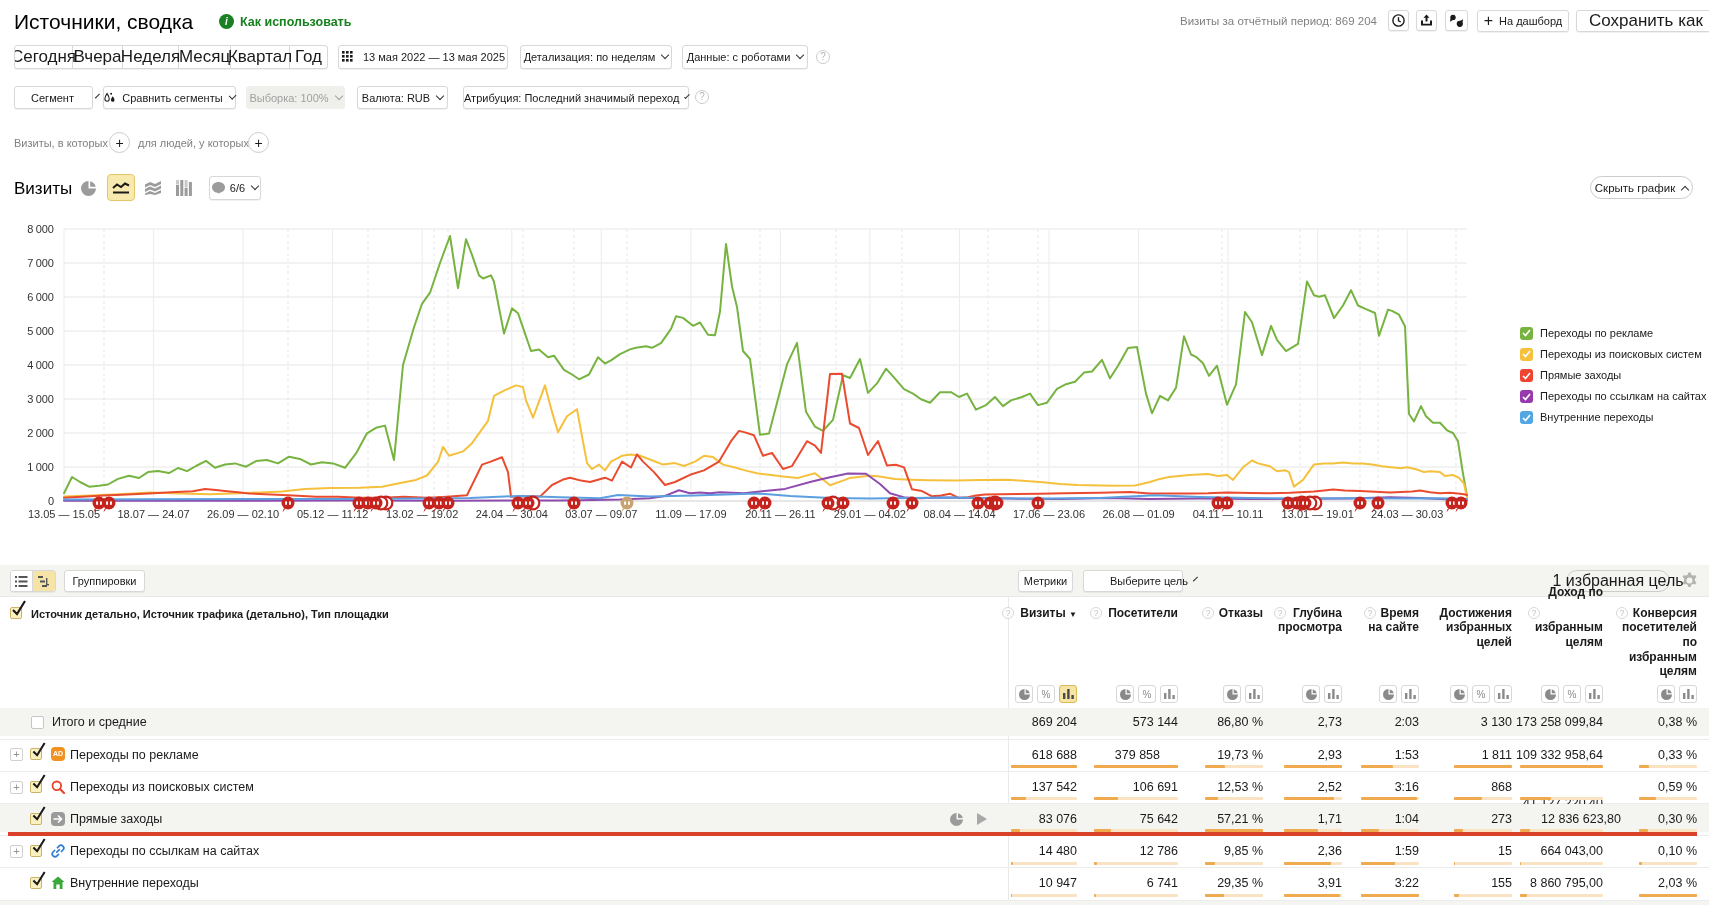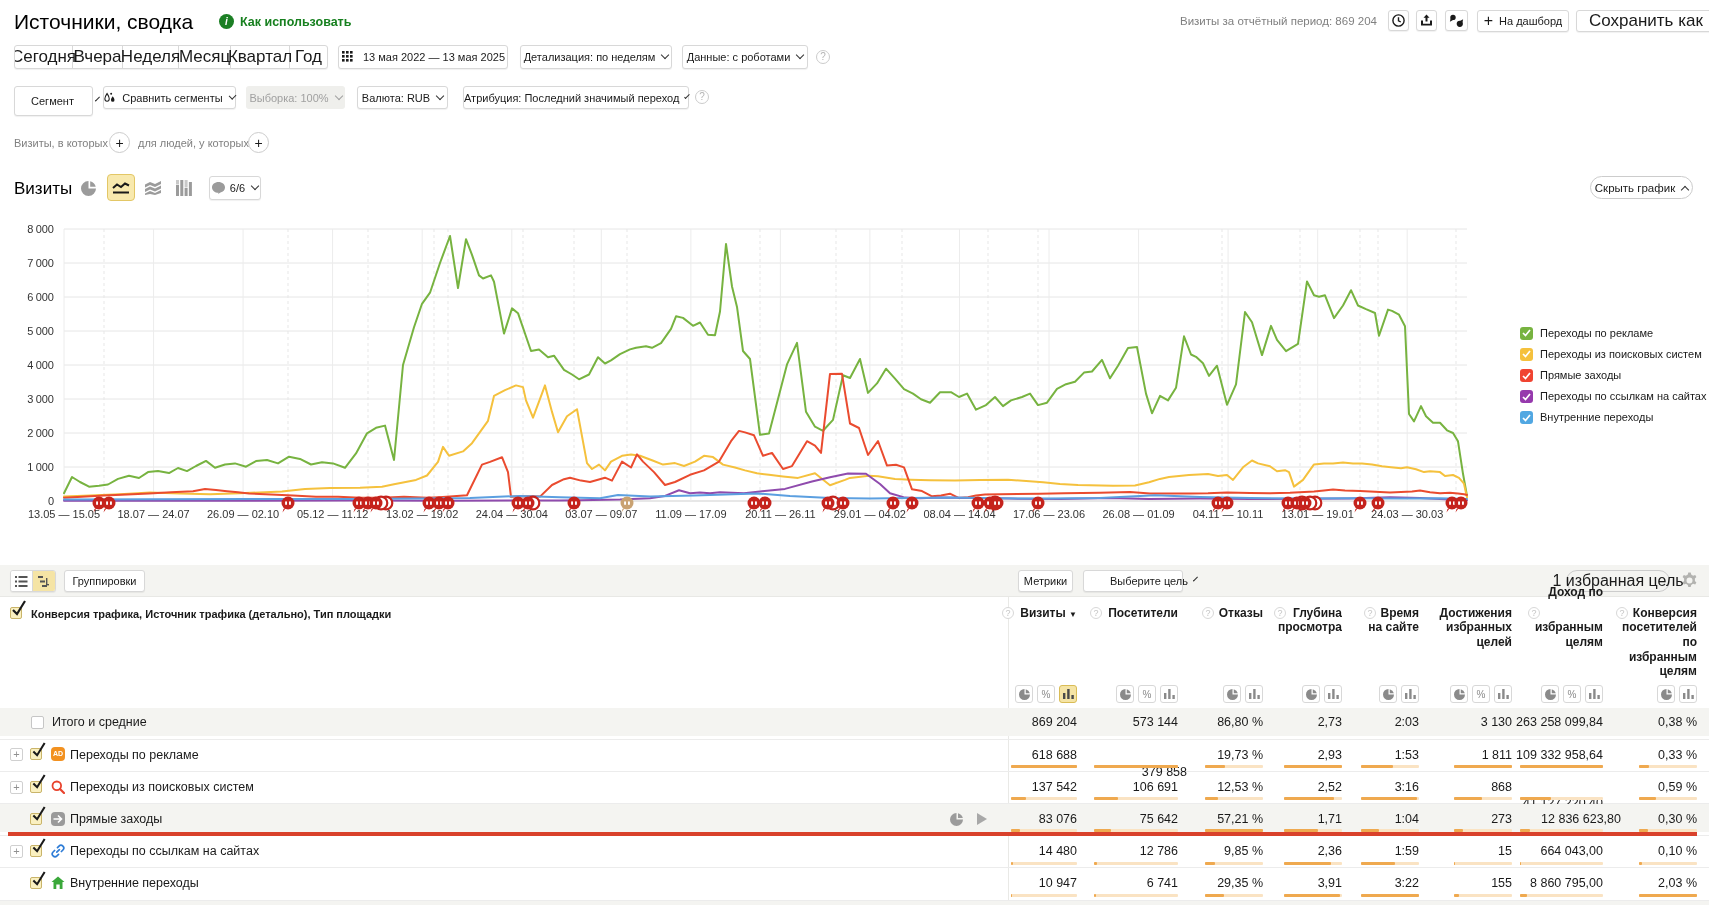--- a/index.html
+++ b/index.html
@@ -287,21 +287,21 @@
         <rect x="1" y="9" width="2.6" height="2.6"></rect>
         <rect x="5" y="9" width="2.6" height="2.6"></rect>
         <rect x="9" y="9" width="2.6" height="2.6"></rect>
       </g>
     </svg>
 13 мая 2022 — 13 мая 2025</div>
 <div class="btn" style="left:520px;top:45px;width:152px;height:24px;">Детализация: по неделям<span class="car"></span></div>
 <div class="btn" style="left:682px;top:45px;width:126px;height:24px;">Данные: с роботами<span class="car"></span></div>
 <div class="qm" style="left:816px;top:50px;">?</div>
 
-<div class="btn" style="left:14px;top:86px;width:79px;height:30px;gap:16px;">
+<div class="btn" style="left:14px;top:86px;width:79px;height:23px;gap:16px;">
 <svg width="13" height="13" viewBox="0 0 13 13" style="margin-right:6px;">
       <path d="M6.5 6.5 L6.5 0 A6.5 6.5 0 1 0 13 6.5 Z" fill="#1a1a1a"></path>
       <path d="M8 0.2 A6.5 6.5 0 0 1 12.8 5 L8 5 Z" fill="#1a1a1a"></path>
     </svg>
 Сегмент<span class="car"></span></div>
 <div class="btn" style="left:103px;top:86px;width:133px;height:23px;">
 <svg width="14" height="13" viewBox="0 0 14 13" style="margin-right:6px;">
       <path d="M3.5 2 C4.8 4 6 5.5 6 8 A2.5 2.8 0 0 1 1 8 C1 5.5 2.2 4 3.5 2Z" fill="none" stroke="#1a1a1a" stroke-width="1.2"></path>
       <path d="M10 5 C11 6.5 12 7.5 12 9.3 A2 2.2 0 0 1 8 9.3 C8 7.5 9 6.5 10 5Z" fill="#1a1a1a"></path>
       <circle cx="8.2" cy="2.2" r="1.1" fill="#1a1a1a"></circle>
@@ -410,21 +410,21 @@
 <div class="btn" style="left:1018px;top:570px;width:55px;height:22px;">Метрики</div>
 <div class="btn" style="left:1083px;top:570px;width:100px;height:22px;padding-left:40px;">Выберите цель<span class="car"></span></div>
 <div class="abs" style="left:1566px;top:570px;width:104px;height:22px;border:1px solid #ccc;border-radius:11px;display:flex;align-items:center;justify-content:center;font-size:16px;color:#1a1a1a;white-space:nowrap;">1 избранная цель</div>
 <svg class="abs" style="left:1681px;top:572px;" width="17" height="17" viewBox="0 0 17 17">
     <path d="M8.5 5.5 A3 3 0 1 0 8.5 11.5 A3 3 0 1 0 8.5 5.5 M7.3 0.5 H9.7 L10.2 2.6 L12.1 3.7 L14.2 3 L15.4 5.1 L13.9 6.6 V8.9 L15.4 10.4 L14.2 12.5 L12.1 11.8 L10.2 12.9 L9.7 15 H7.3 L6.8 12.9 L4.9 11.8 L2.8 12.5 L1.6 10.4 L3.1 8.9 V6.6 L1.6 5.1 L2.8 3 L4.9 3.7 L6.8 2.6 Z" fill="#b3b3b0" fill-rule="evenodd"></path>
   </svg>
 <div class="cbx" style="left:10px;top:607px;"></div>
 <svg class="abs" style="left:12px;top:600px;" width="14" height="17" viewBox="0 0 14 17">
     <path d="M1 10 L5 14 L13 1" fill="none" stroke="#1a1a1a" stroke-width="2.2"></path>
   </svg>
-<div class="abs" style="left:31px;top:608px;font-size:11px;font-weight:bold;white-space:nowrap;color:#1a1a1a;">Конверсия трафика, Источник трафика (детально), Тип площадки</div>
+<div class="abs" style="left:31px;top:608px;font-size:11px;font-weight:bold;white-space:nowrap;color:#1a1a1a;">Источник детально, Источник трафика (детально), Тип площадки</div>
 <div class="hline" style="right:632px;top:606px;">Визиты <span style="font-size:8px;">▼</span></div>
 <div class="qm" style="left:1002px;top:607px;width:12px;height:12px;font-size:9px;line-height:10px;color:#c5c5c5;border-color:#d8d8d8;">?</div>
 <div class="minib sel" style="left:1059px;top:685px;">
     <svg width="11" height="10" viewBox="0 0 11 10">
       <g fill="#4a4a4a">
         <rect x="0" y="4" width="2.4" height="6"></rect>
         <rect x="4.2" y="0" width="2.4" height="10"></rect>
         <rect x="8.4" y="6" width="2.4" height="4"></rect>
       </g>
     </svg>
@@ -578,34 +578,34 @@
 <div class="abs" style="left:0;top:707.5px;width:1709px;height:28.5px;background:#f4f4f1;"></div>
 <div class="rowline" style="top:738.5px;"></div>
 <div class="cbe" style="left:31px;top:715.6px;"></div>
 <div class="abs" style="left:52px;top:715.4px;font-size:12.5px;color:#1a1a1a;white-space:nowrap;">Итого и средние</div>
 <div class="num" style="right:632px;top:715.4px;width:120px;">869 204</div>
 <div class="num" style="right:531px;top:715.4px;width:120px;">573 144</div>
 <div class="num" style="right:446px;top:715.4px;width:120px;">86,80 %</div>
 <div class="num" style="right:367px;top:715.4px;width:120px;">2,73</div>
 <div class="num" style="right:290px;top:715.4px;width:120px;">2:03</div>
 <div class="num" style="right:197px;top:715.4px;width:120px;">3 130</div>
-<div class="num" style="right:106px;top:715.4px;width:120px;">263 258 099,84</div>
+<div class="num" style="right:106px;top:715.4px;width:120px;">173 258 099,84</div>
 <div class="num" style="right:12px;top:715.4px;width:120px;">0,38 %</div>
 <div class="rowline" style="top:770.7px;"></div>
 <div class="abs" style="left:10px;top:748.3px;width:13px;height:13px;border:1px solid #d0d0d0;border-radius:2px;color:#909090;font-size:11px;line-height:11px;text-align:center;background:#fff;">+</div>
 <div class="cbx" style="left:30px;top:748.3px;"></div>
 <svg class="abs" style="left:32px;top:741.8px;" width="14" height="16" viewBox="0 0 14 17">
     <path d="M1 10 L5 14 L13 1" fill="none" stroke="#1a1a1a" stroke-width="2.2"></path>
   </svg>
 <div class="abs" style="left:51px;top:747px;width:14px;height:14px;background:#f29120;border-radius:4px;color:#fff;font-size:7px;font-weight:bold;text-align:center;line-height:14px;">AD</div>
 <div class="abs" style="left:70px;top:747.6px;font-size:12.5px;color:#1a1a1a;white-space:nowrap;">Переходы по рекламе</div>
 <div class="num" style="right:632px;top:747.6px;width:120px;">618 688</div>
 <div class="bar" style="left:1011px;top:765.0px;width:66px;background:#fae3c3;"></div>
 <div class="bar" style="left:1011px;top:765.0px;width:66.0px;background:#efa94f;"></div>
-<div class="num" style="right:522px;top:747.6px;width:120px;margin-top:17px;">379 858</div>
+<div class="num" style="right:549px;top:747.6px;width:120px;">379 858</div>
 <div class="bar" style="left:1094px;top:765.0px;width:84px;background:#fae3c3;"></div>
 <div class="bar" style="left:1094px;top:765.0px;width:84.0px;background:#efa94f;"></div>
 <div class="num" style="right:446px;top:747.6px;width:120px;">19,73 %</div>
 <div class="bar" style="left:1205px;top:765.0px;width:58px;background:#fae3c3;"></div>
 <div class="bar" style="left:1205px;top:765.0px;width:20.0px;background:#efa94f;"></div>
 <div class="num" style="right:367px;top:747.6px;width:120px;">2,93</div>
 <div class="bar" style="left:1284px;top:765.0px;width:58px;background:#fae3c3;"></div>
 <div class="bar" style="left:1284px;top:765.0px;width:58.0px;background:#efa94f;"></div>
 <div class="num" style="right:290px;top:747.6px;width:120px;">1:53</div>
 <div class="bar" style="left:1361px;top:765.0px;width:58px;background:#fae3c3;"></div>

